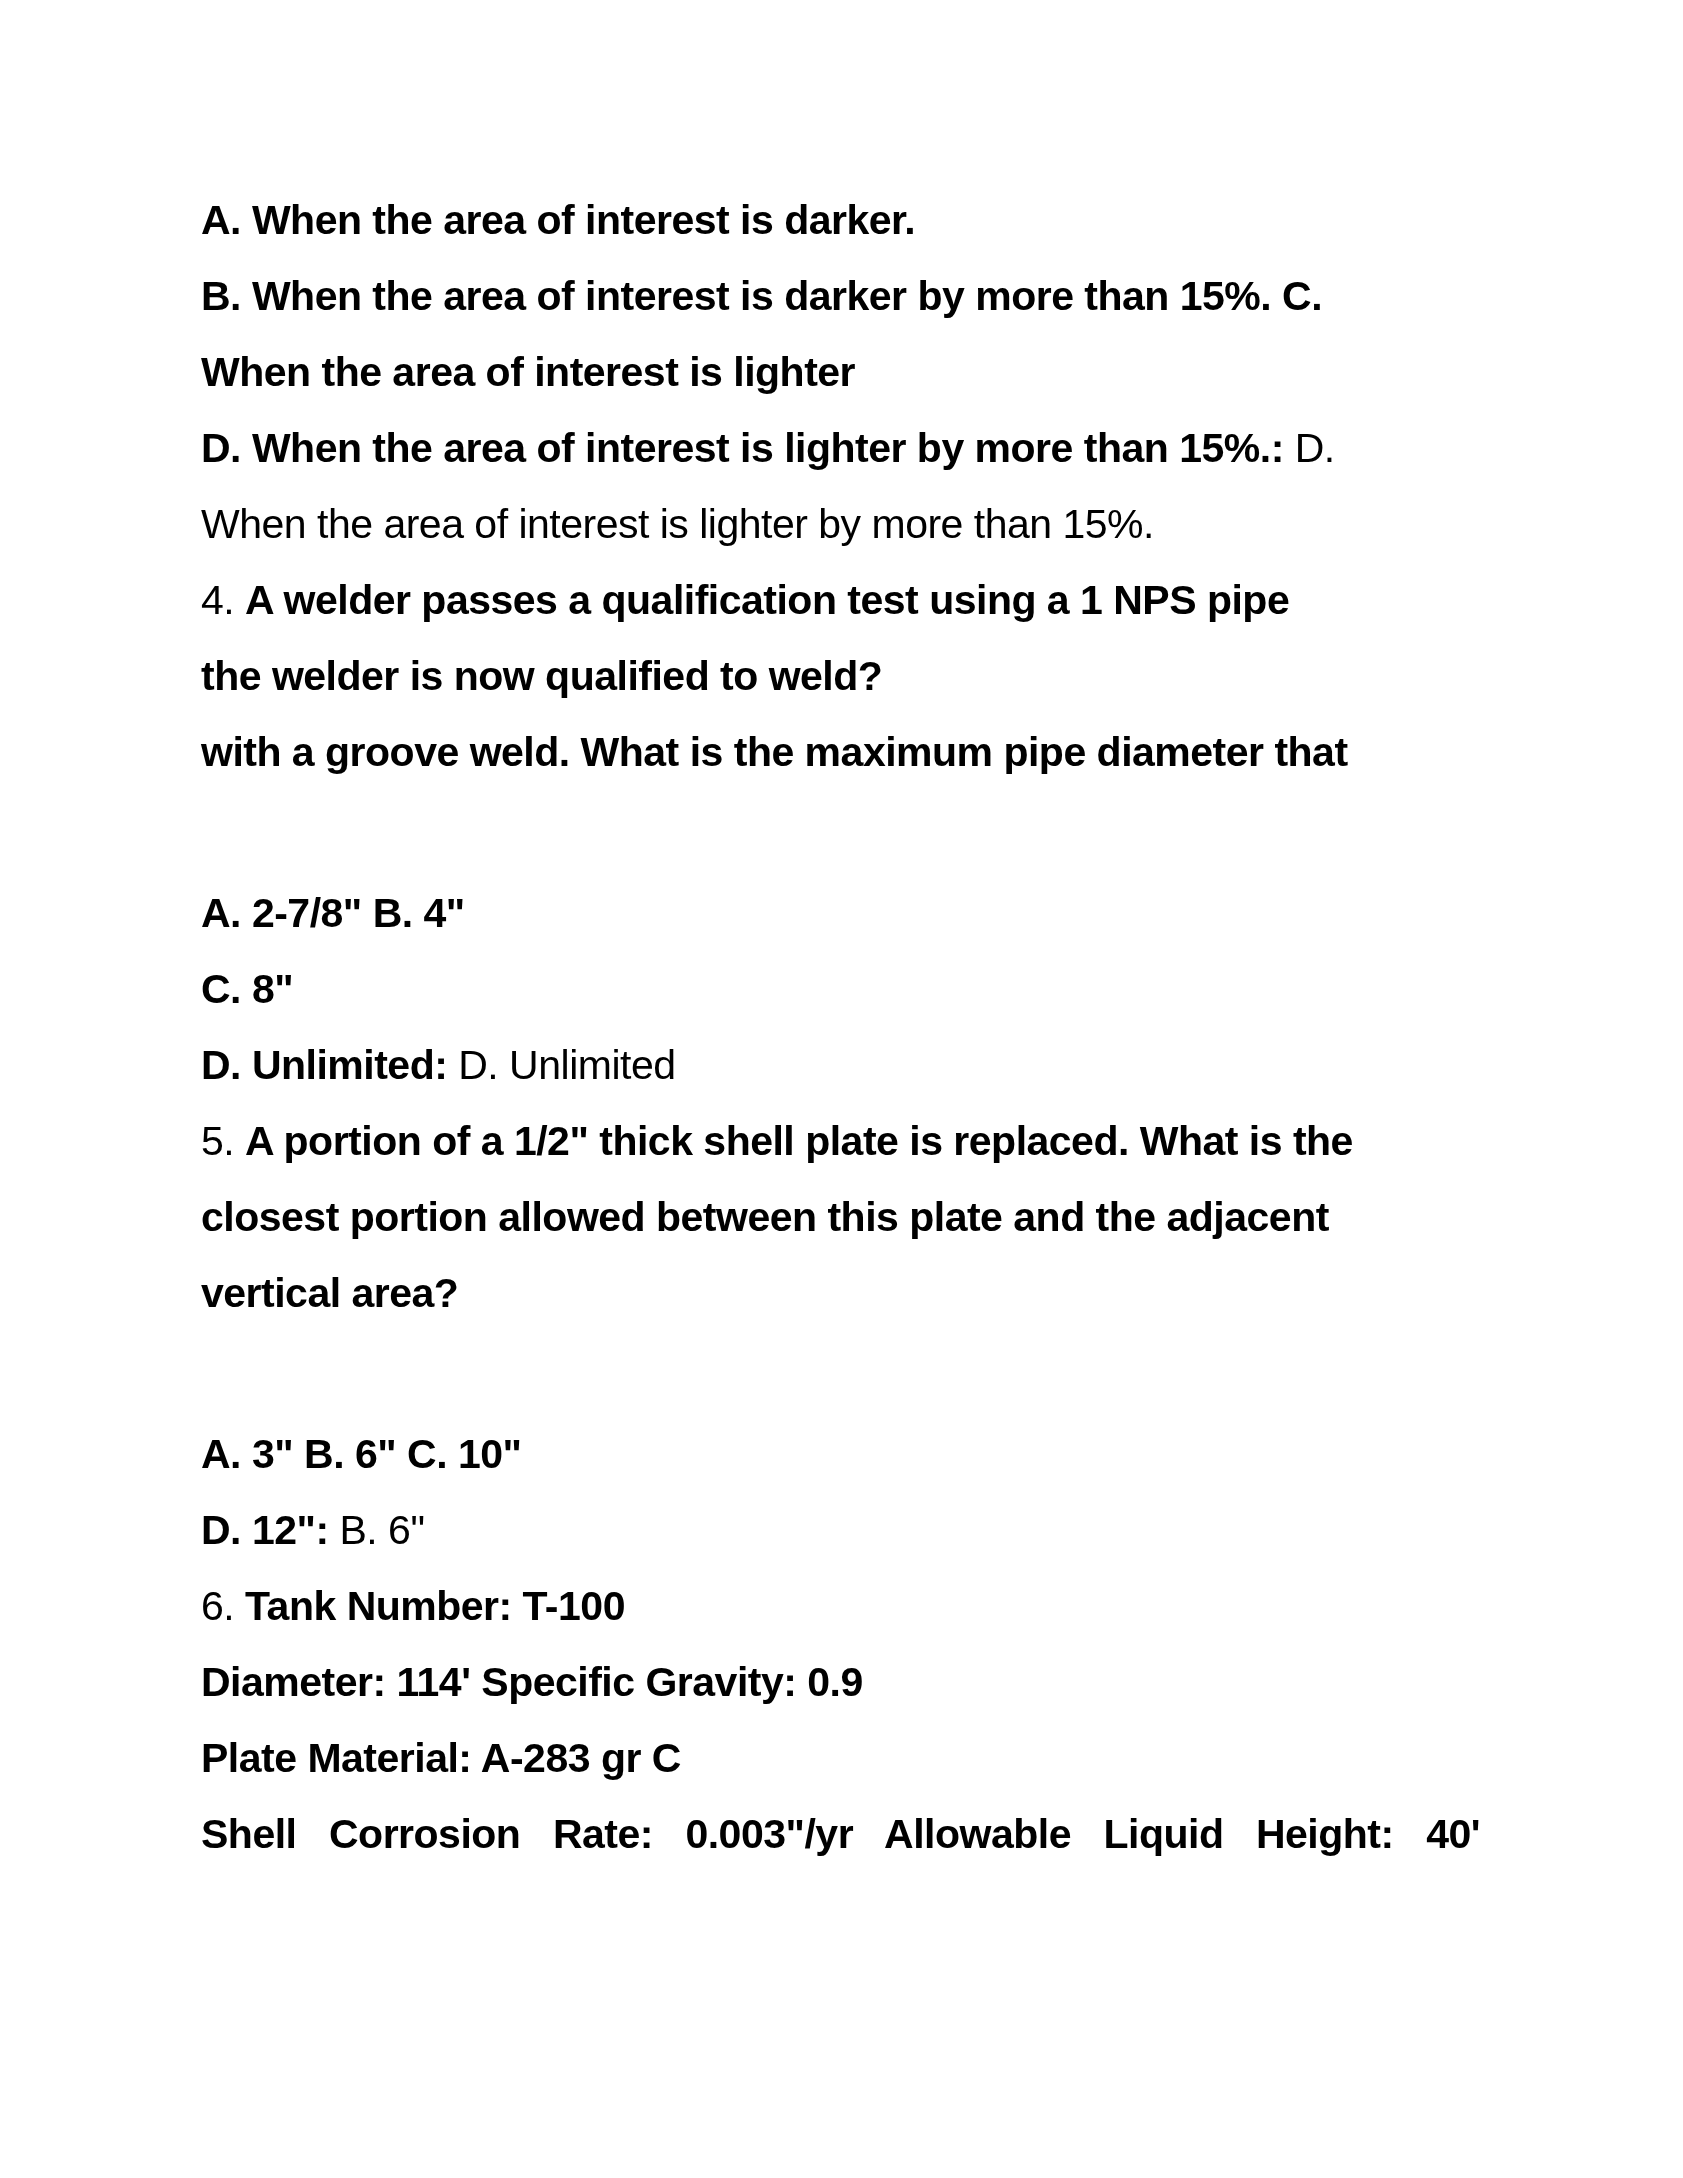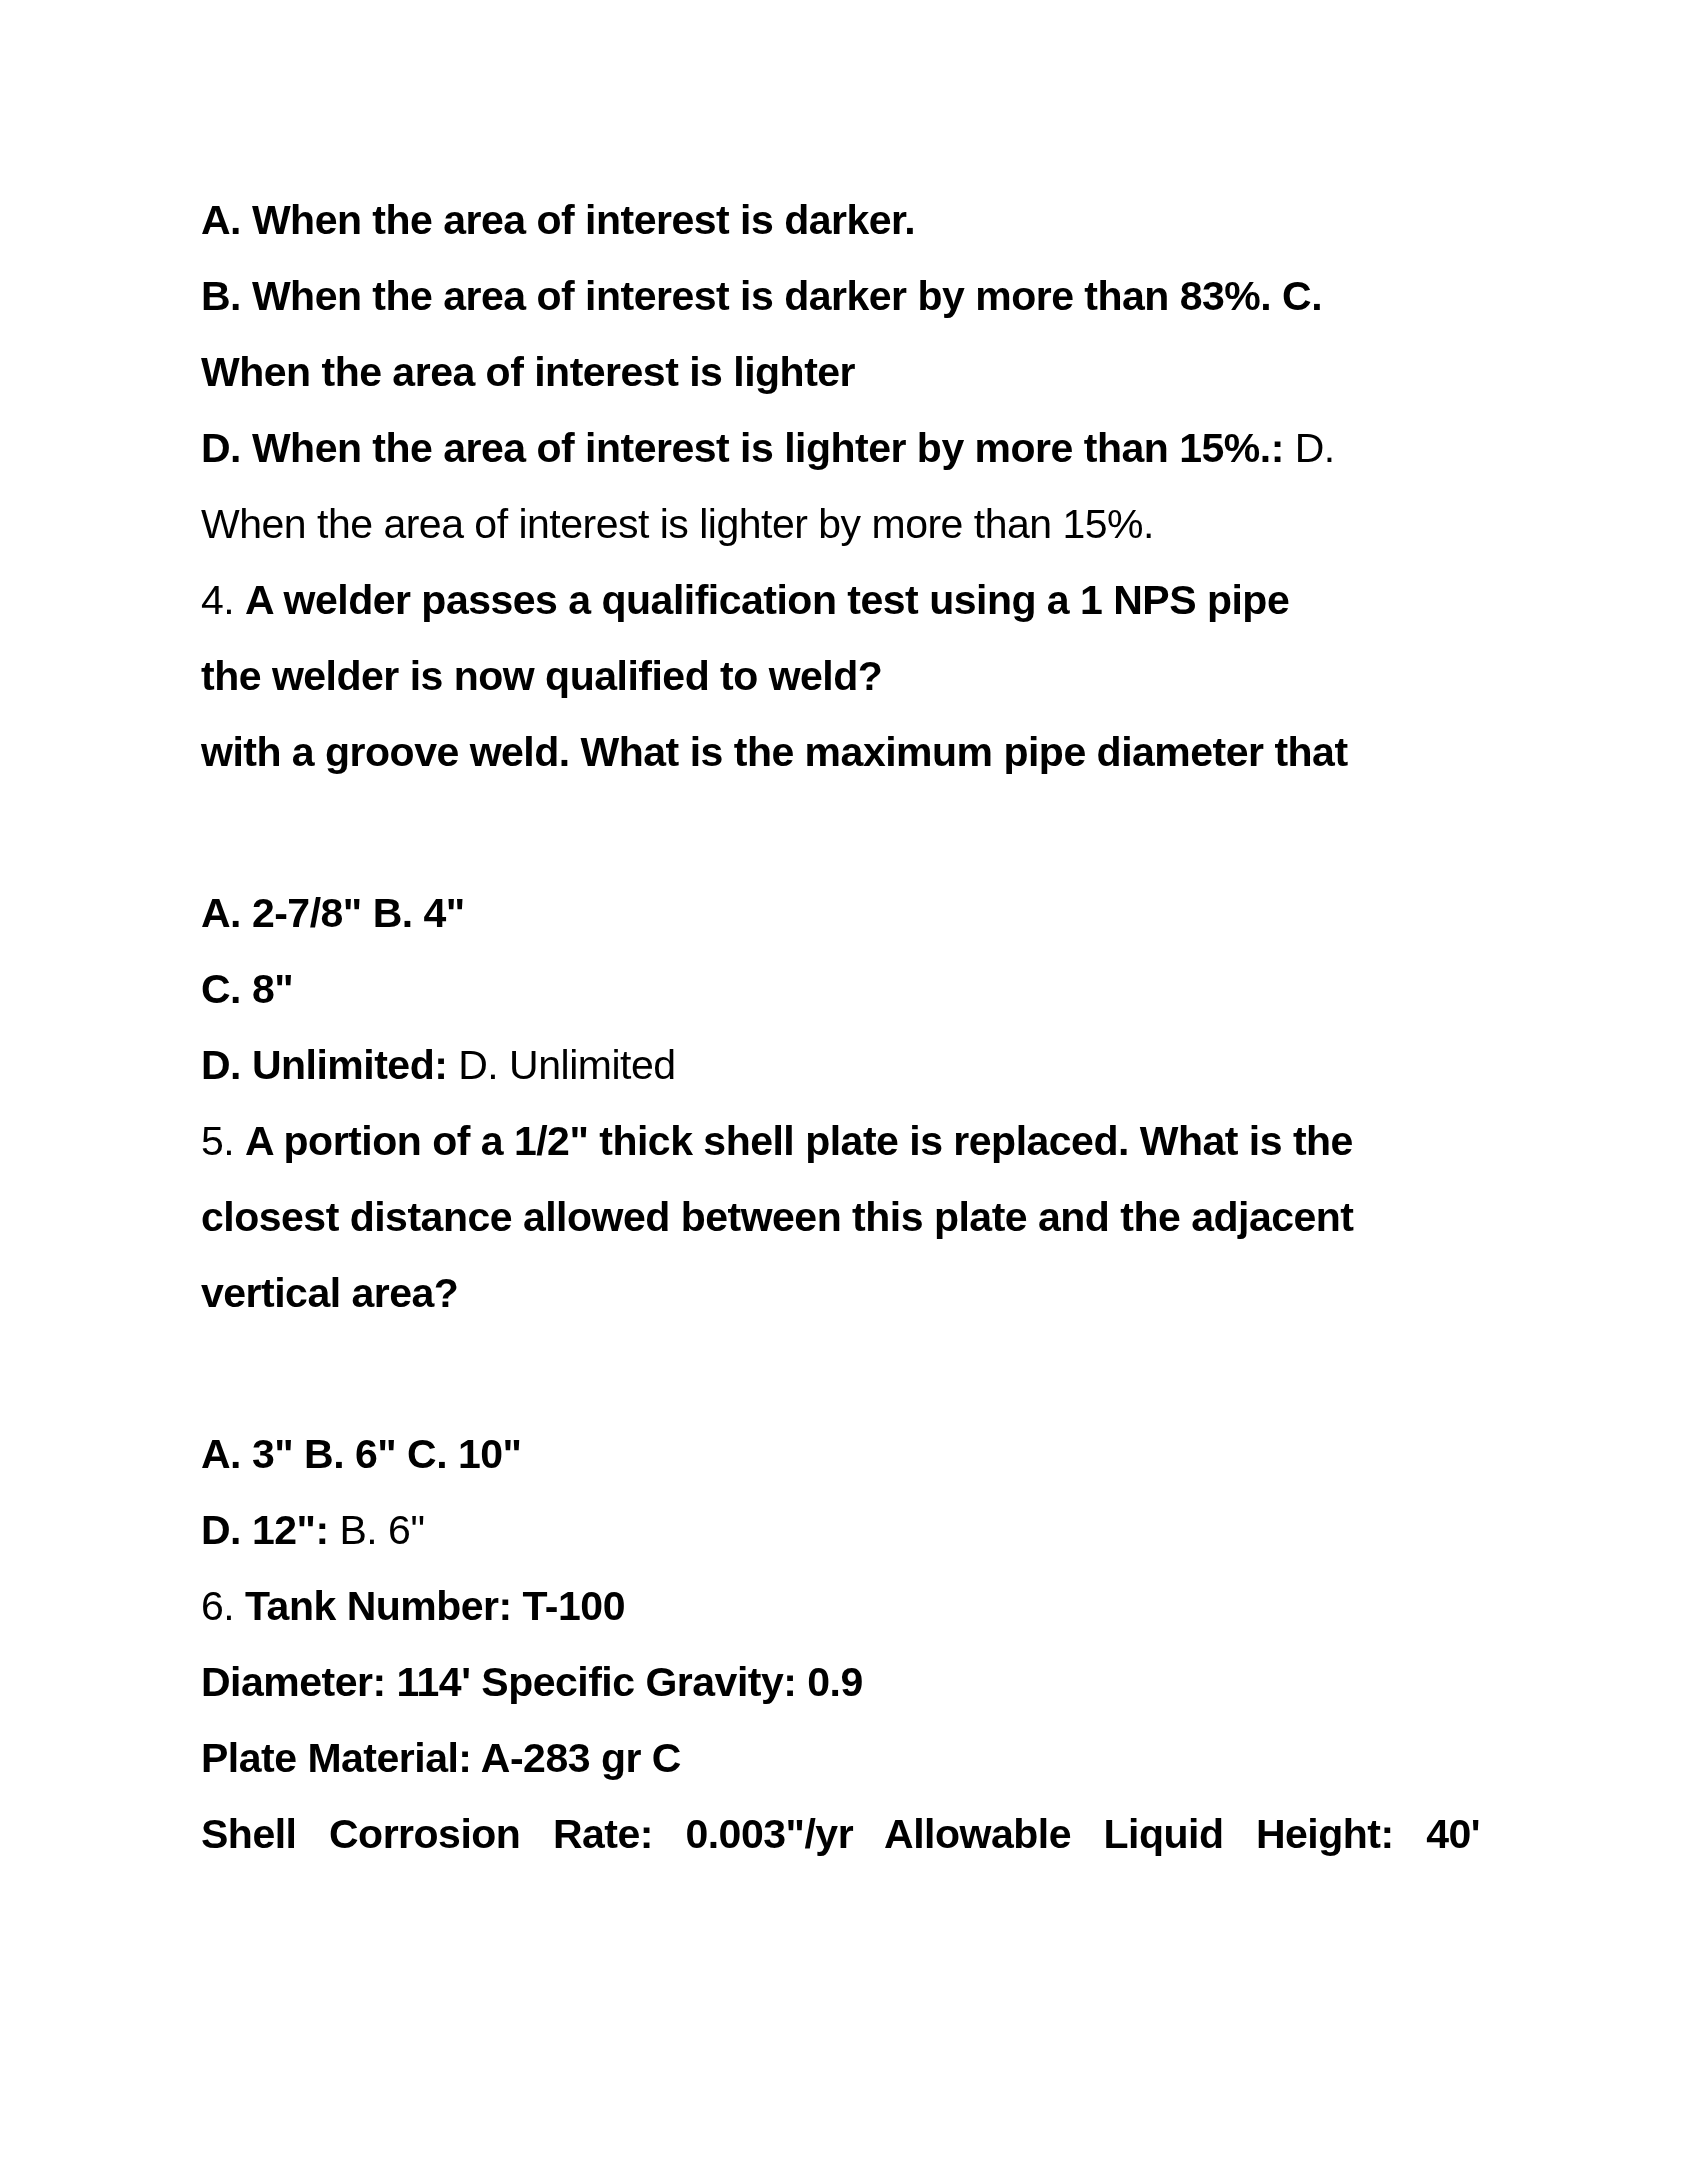--- a/index.html
+++ b/index.html
@@ -42,21 +42,21 @@
   }
 </style>
 </head>
 <body>
 
 <div class="page">
   <div class="doc">
 
     <div class="line"><span class="b">A. When the area of interest is darker.</span></div>
 
-    <div class="line"><span class="b">B. When the area of interest is darker by more than 83%. C.</span></div>
+    <div class="line"><span class="b">B. When the area of interest is darker by more than 15%. C.</span></div>
 
     <div class="line"><span class="b">When the area of interest is lighter</span></div>
 
     <div class="line"><span class="b">D. When the area of interest is lighter by more than 15%.:</span><span class="r"> D.</span></div>
 
     <div class="line"><span class="r">When the area of interest is lighter by more than 15%.</span></div>
 
     <div class="line"><span class="r">4. </span><span class="b">A welder passes a qualification test using a 1 NPS pipe</span></div>
 
     <div class="line"><span class="b">the welder is now qualified to weld?</span></div>
@@ -66,21 +66,21 @@
     <div class="spacer"></div>
 
     <div class="line"><span class="b">A. 2-7/8" B. 4"</span></div>
 
     <div class="line"><span class="b">C. 8"</span></div>
 
     <div class="line"><span class="b">D. Unlimited:</span><span class="r"> D. Unlimited</span></div>
 
     <div class="line"><span class="r">5. </span><span class="b">A portion of a 1/2" thick shell plate is replaced. What is the</span></div>
 
-    <div class="line"><span class="b">closest distance allowed between this plate and the adjacent</span></div>
+    <div class="line"><span class="b">closest portion allowed between this plate and the adjacent</span></div>
 
     <div class="line"><span class="b">vertical area?</span></div>
 
     <div class="spacer"></div>
 
     <div class="line"><span class="b">A. 3" B. 6" C. 10"</span></div>
 
     <div class="line"><span class="b">D. 12":</span><span class="r"> B. 6"</span></div>
 
     <div class="line"><span class="r">6. </span><span class="b">Tank Number: T-100</span></div>

